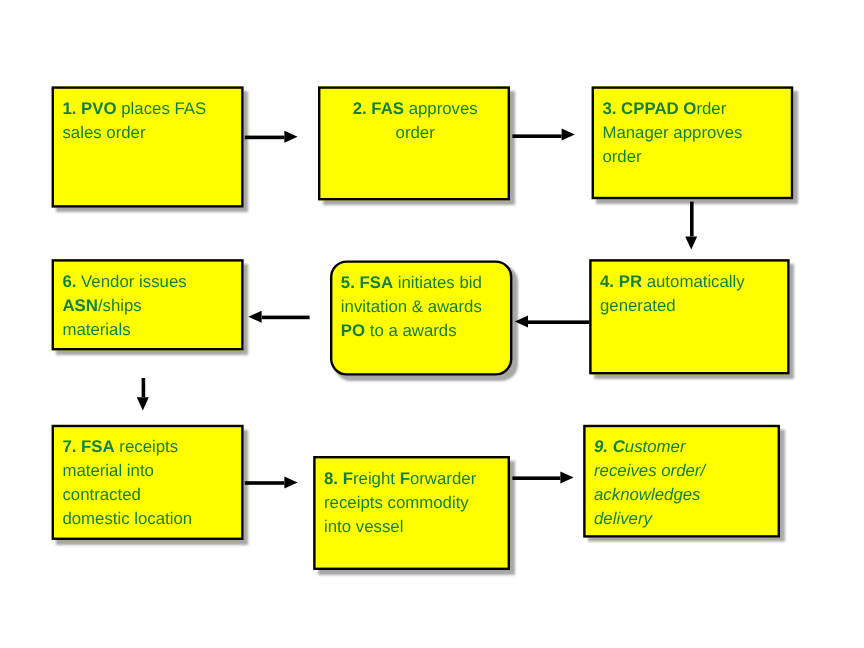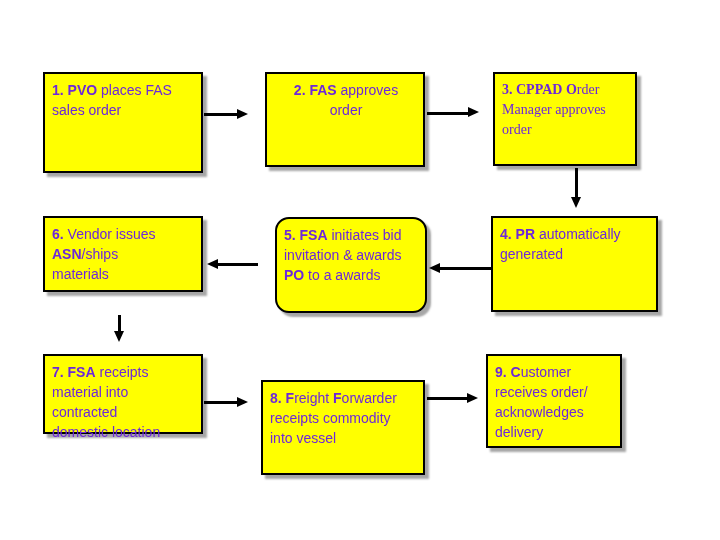--- a/index.html
+++ b/index.html
@@ -5,33 +5,33 @@
   html,body{margin:0;padding:0;background:#ffffff;}
   .slide{
     position:relative;width:720px;height:540px;background:#ffffff;overflow:hidden;
     font-family:"Liberation Sans",sans-serif;
   }
   .box{
     position:absolute;box-sizing:border-box;
     background:#ffff00;border:2.5px solid #000000;
     box-shadow:4px 4px 2px rgba(0,0,0,0.35);
     padding:6px 5px 4px 7px;
-    font-size:14px;line-height:20px;color:#6d28d9;
+    font-size:14px;line-height:20px;color:#15803d;
     white-space:pre-line;
   }
   .bold{font-weight:bold;}
   .b1{left:43px;top:72px;width:160px;height:101px;}
   .b2{left:265px;top:72px;width:160px;height:95px;text-align:center;}
-  .b3{left:493px;top:72px;width:144px;height:94px;font-family:Liberation Serif, serif;}
+  .b3{left:493px;top:72px;width:168px;height:94px;}
   .b4{left:491px;top:216px;width:167px;height:96px;}
   .b5{left:275px;top:217px;width:152px;height:96px;border-radius:14px;}
   .b6{left:43px;top:216px;width:160px;height:76px;}
-  .b7{left:43px;top:354px;width:160px;height:80px;}
+  .b7{left:43px;top:354px;width:160px;height:96px;}
   .b8{left:261px;top:352px;width:164px;height:95px;margin-top:28px;}
-  .b9{left:486px;top:354px;width:136px;height:94px;}
+  .b9{left:486px;top:354px;width:164px;height:94px;font-style:italic;}
   .aline{position:absolute;background:#000000;}
   .hline{height:2.5px;}
   .vline{width:2.5px;}
   .head{position:absolute;width:0;height:0;}
   .head-right{border-top:5px solid transparent;border-bottom:5px solid transparent;border-left:11px solid #000;}
   .head-left{border-top:5px solid transparent;border-bottom:5px solid transparent;border-right:11px solid #000;}
   .head-down{border-left:5px solid transparent;border-right:5px solid transparent;border-top:11px solid #000;}
 </style>
 </head>
 <body>

